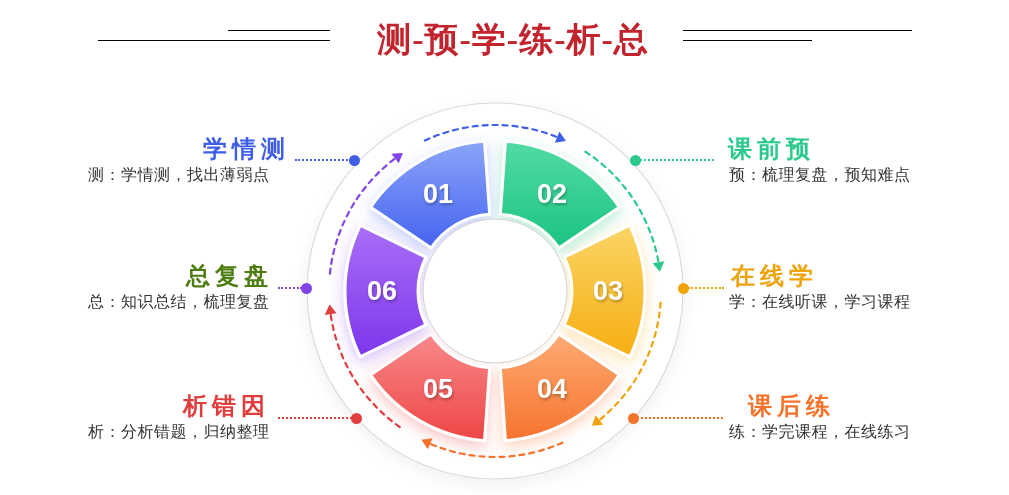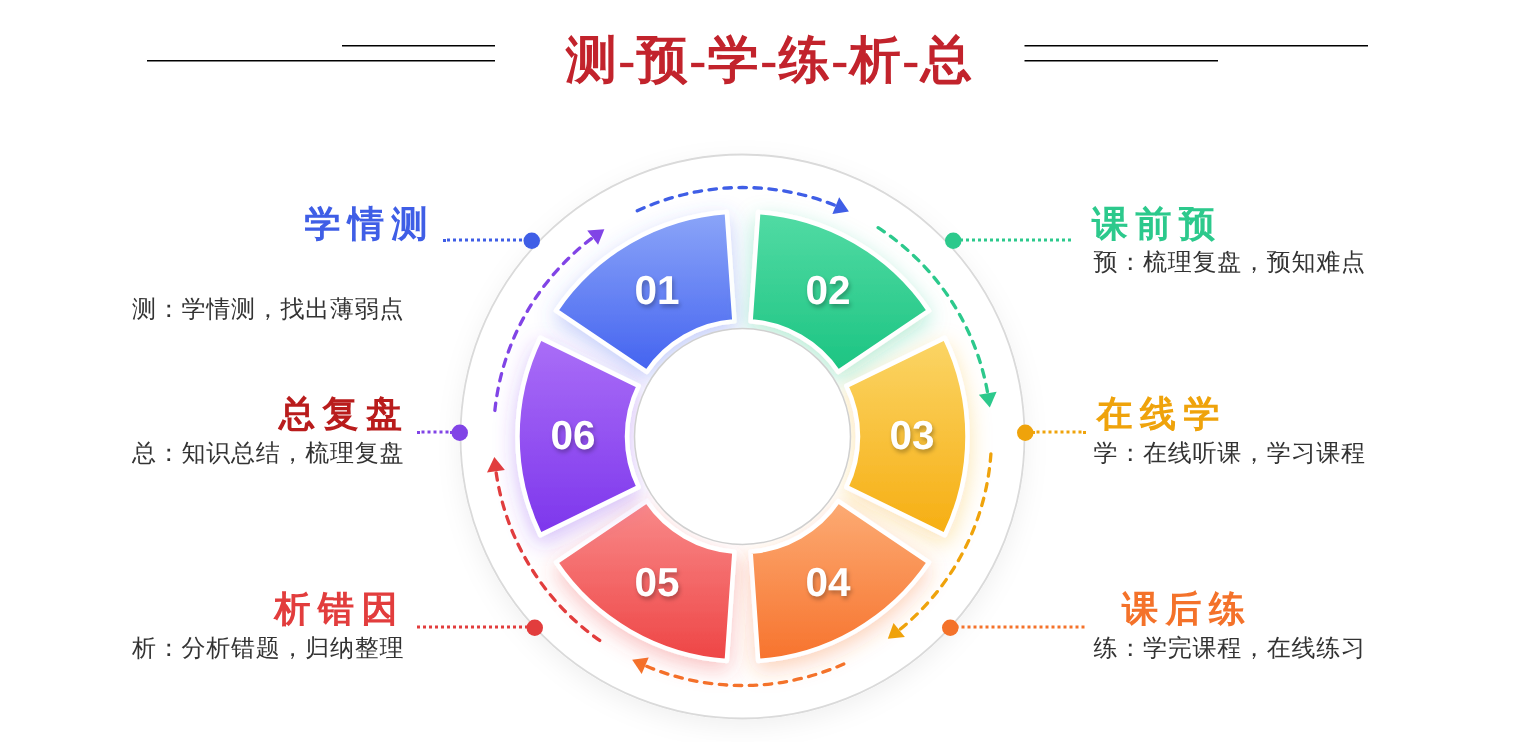--- a/index.html
+++ b/index.html
@@ -32,21 +32,21 @@
   
   .dot { position:absolute; width:11px; height:11px; border-radius:50%; z-index:4; }
   .leader { position:absolute; height:0; border-top:2px dotted; z-index:4; }
 
   
   .lbl-title { position:absolute; font-size:24px; font-weight:bold; letter-spacing:5px; white-space:nowrap; }
   .lbl-desc  { position:absolute; font-size:16px; color:#333; letter-spacing:.5px; white-space:nowrap; }
   .ta-r { text-align:right; }
 
   
-  .t1 { top:133px; right:719px; }  .d1 { top:165px; left:88px;margin-top:31px; }
+  .t1 { top:133px; right:719px; }  .d1 { top:165px; left:88px; }
   .t6 { top:260px; right:736px; }  .d6 { top:292px; left:88px; }
   .t5 { top:390px; right:739px; }  .d5 { top:422px; left:88px; }
   
   .t2 { top:133px; left:728px; }   .d2 { top:165px; left:729px; }
   .t3 { top:260px; left:731px; }   .d3 { top:292px; left:729px; }
   .t4 { top:390px; left:748px; }   .d4 { top:422px; left:729px; }
 </style>
 </head>
 <body>
 
@@ -145,21 +145,21 @@
   <div class="leader" style="left: 295px; top: 159px; width: 56px; border-color: rgb(63, 94, 230);"></div>
   <div class="leader" style="left: 640px; top: 159px; width: 74px; border-color: rgb(44, 201, 140);"></div>
   <div class="leader" style="left: 688px; top: 287px; width: 36px; border-color: rgb(239, 163, 11);"></div>
   <div class="leader" style="left: 637px; top: 417px; width: 86px; border-color: rgb(244, 114, 42);"></div>
   <div class="leader" style="left: 278px; top: 417px; width: 74px; border-color: rgb(226, 61, 61);"></div>
   <div class="leader" style="left: 278px; top: 287px; width: 24px; border-color: rgb(129, 68, 230);"></div>
 
   <div class="lbl-title ta-r t1" style="color: rgb(63, 94, 230);">学情测</div>
   <div class="lbl-desc d1">测：学情测，找出薄弱点</div>
 
-  <div class="lbl-title ta-r t6" style="color: #b91c1c;">总复盘</div>
+  <div class="lbl-title ta-r t6" style="color: #4d7c0f;">总复盘</div>
   <div class="lbl-desc d6">总：知识总结，梳理复盘</div>
 
   <div class="lbl-title ta-r t5" style="color: rgb(226, 61, 61);">析错因</div>
   <div class="lbl-desc d5">析：分析错题，归纳整理</div>
 
   <div class="lbl-title t2" style="color: rgb(44, 201, 140);">课前预</div>
   <div class="lbl-desc d2">预：梳理复盘，预知难点</div>
 
   <div class="lbl-title t3" style="color: rgb(239, 163, 11);">在线学</div>
   <div class="lbl-desc d3">学：在线听课，学习课程</div>

